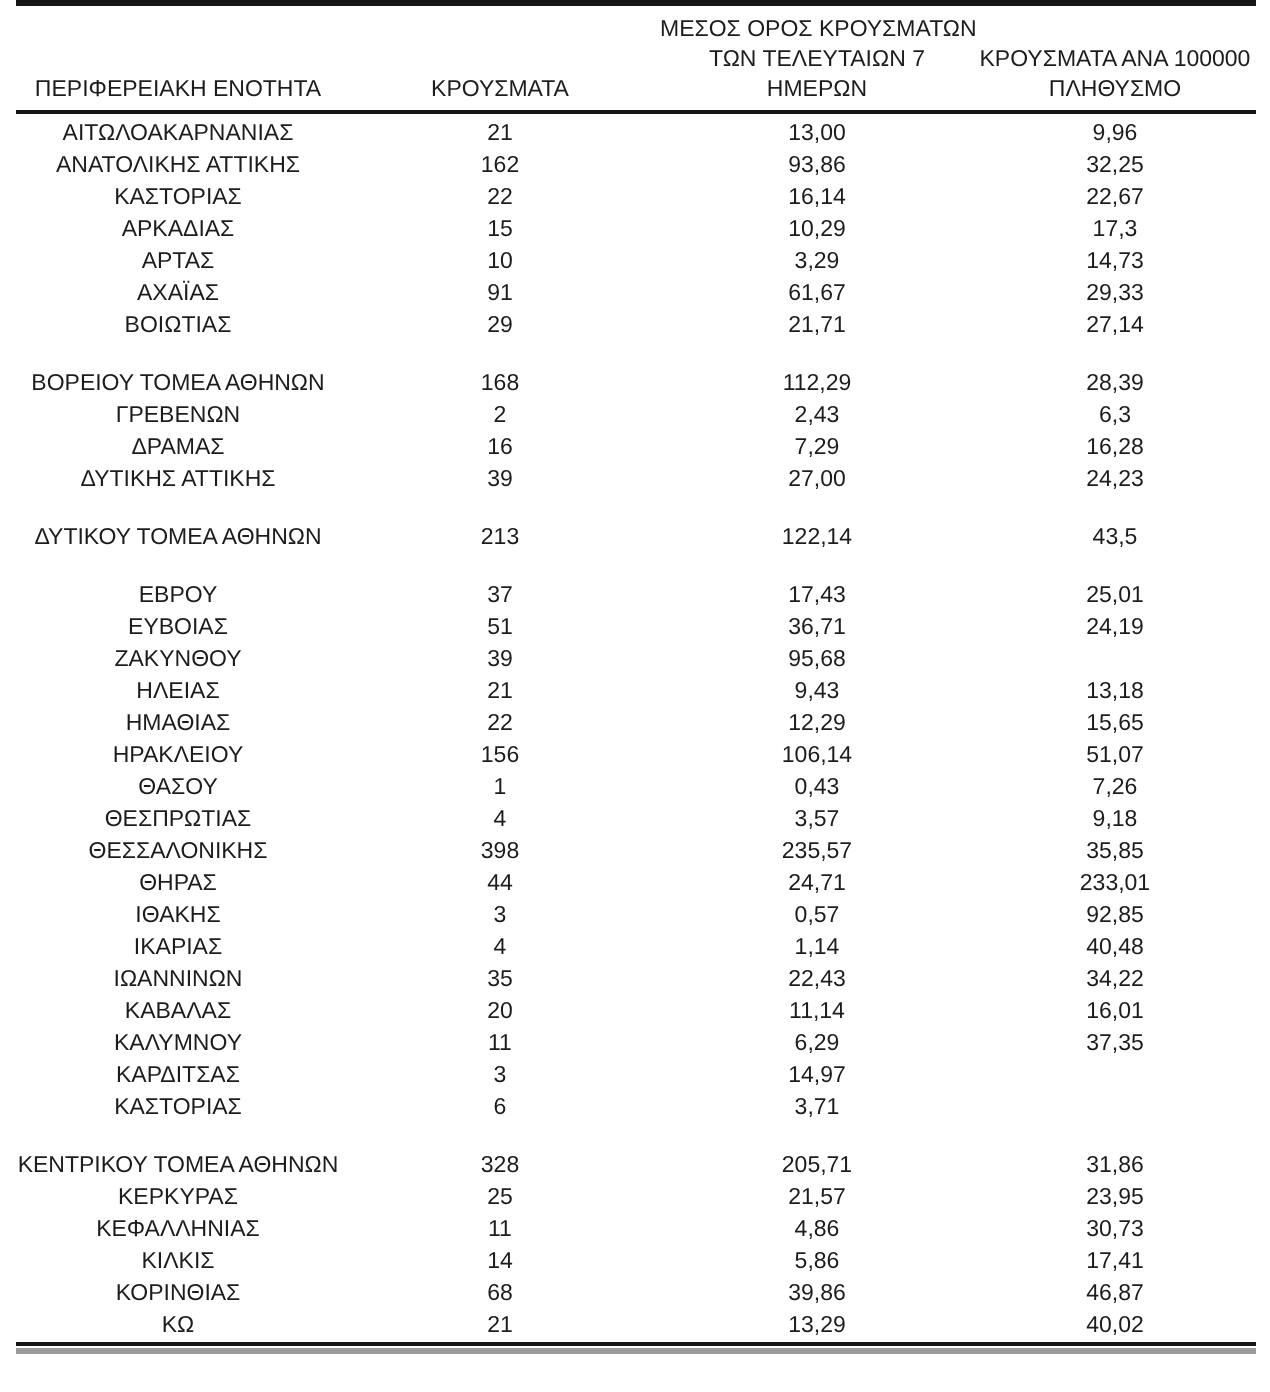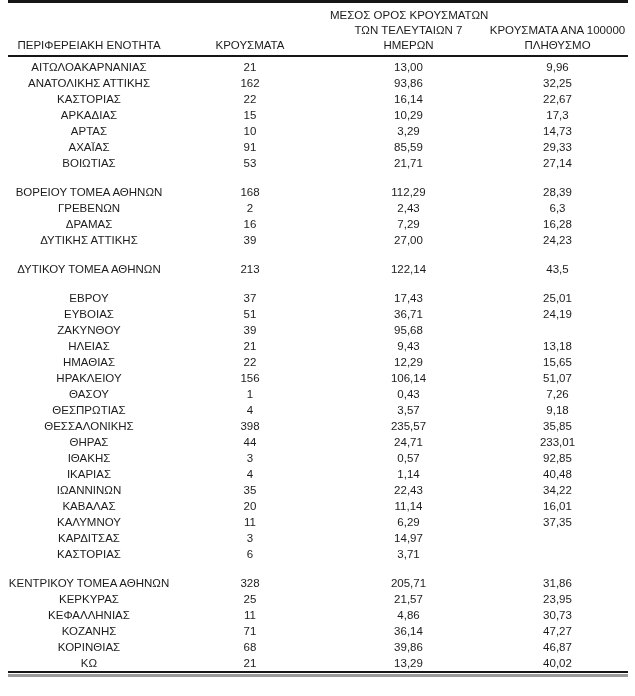--- a/index.html
+++ b/index.html
@@ -120,26 +120,26 @@
         </div>
         <div class="row">
           <div class="cell">ΑΡΤΑΣ</div>
           <div class="cell">10</div>
           <div class="cell">3,29</div>
           <div class="cell">14,73</div>
         </div>
         <div class="row">
           <div class="cell">ΑΧΑΪΑΣ</div>
           <div class="cell">91</div>
-          <div class="cell">85,59</div>
+          <div class="cell">61,67</div>
           <div class="cell">29,33</div>
         </div>
         <div class="row">
           <div class="cell">ΒΟΙΩΤΙΑΣ</div>
-          <div class="cell">53</div>
+          <div class="cell">29</div>
           <div class="cell">21,71</div>
           <div class="cell">27,14</div>
         </div>
         <div class="spacer-row"></div>
         <div class="row">
           <div class="cell">ΒΟΡΕΙΟΥ ΤΟΜΕΑ ΑΘΗΝΩΝ</div>
           <div class="cell">168</div>
           <div class="cell">112,29</div>
           <div class="cell">28,39</div>
         </div>
@@ -281,24 +281,24 @@
           <div class="cell">21,57</div>
           <div class="cell">23,95</div>
         </div>
         <div class="row">
           <div class="cell">ΚΕΦΑΛΛΗΝΙΑΣ</div>
           <div class="cell">11</div>
           <div class="cell">4,86</div>
           <div class="cell">30,73</div>
         </div>
         <div class="row">
-          <div class="cell">ΚΟΖΑΝΗΣ</div>
-          <div class="cell">71</div>
-          <div class="cell">36,14</div>
-          <div class="cell">47,27</div>
+          <div class="cell">ΚΙΛΚΙΣ</div>
+          <div class="cell">14</div>
+          <div class="cell">5,86</div>
+          <div class="cell">17,41</div>
         </div>
         <div class="row">
           <div class="cell">ΚΟΡΙΝΘΙΑΣ</div>
           <div class="cell">68</div>
           <div class="cell">39,86</div>
           <div class="cell">46,87</div>
         </div>
         <div class="row">
           <div class="cell">ΚΩ</div>
           <div class="cell">21</div>

